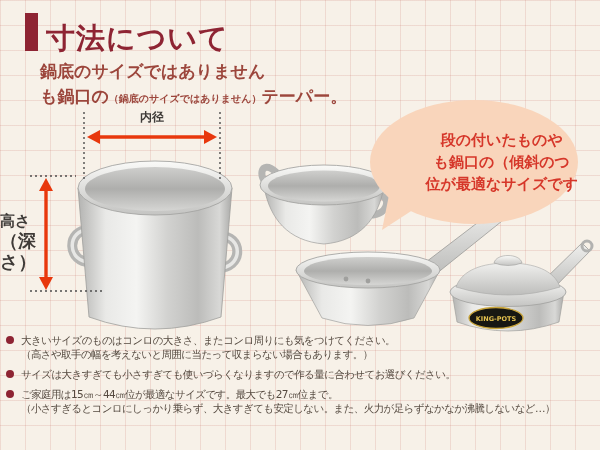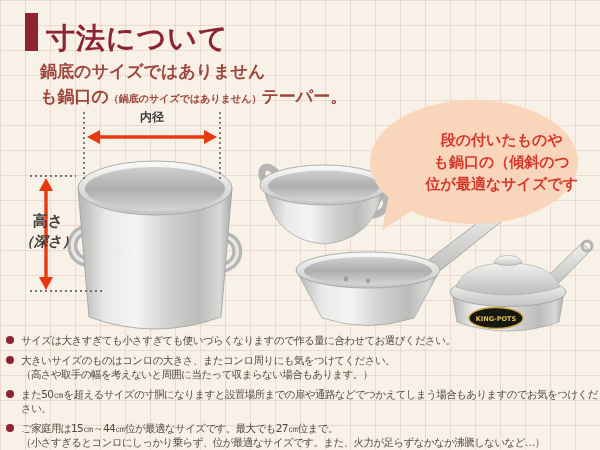--- a/index.html
+++ b/index.html
@@ -13,23 +13,23 @@
     background-size:25px 25px;
   }
   
   .title-marker{position:absolute;left:25px;top:13px;width:13px;height:38px;background:#8e2433;}
   .page-title{position:absolute;left:46px;top:19px;font-size:29px;font-weight:bold;color:#8e2433;letter-spacing:1px;}
   .subtitle{position:absolute;left:40px;top:59px;color:#9c463c;font-weight:bold;line-height:25px;font-size:17px;white-space:nowrap;}
   .subtitle .small{font-size:10px;}
   
   .inner-d-label{position:absolute;left:84px;top:109px;width:136px;text-align:center;
     font-size:12px;font-weight:bold;color:#3f3b38;z-index:6;}
-  .height-label{position:absolute;left:14px;top:211px;width:68px;text-align:center;
+  .height-label{position:absolute;left:0px;top:211px;width:68px;
     font-size:15px;font-weight:bold;color:#3f3b38;line-height:20px;z-index:6;}
-  .height-label .l2{font-size:14px;font-style:italic;}
+  .height-label .l2{font-size:18px;}
   
   .pot{position:absolute;z-index:1;}
   .overlay-svg{position:absolute;left:0;top:0;z-index:5;pointer-events:none;}
   
   .bubble{position:absolute;left:370px;top:100px;width:208px;height:124px;border-radius:50%;
     background:#f9d5bb;z-index:4;display:flex;align-items:center;justify-content:flex-end;}
   .bubble-tail{position:absolute;left:382px;top:190px;width:40px;height:40px;background:#f9d5bb;
     clip-path:polygon(20% 0, 100% 35%, 0 100%);z-index:3;}
   .bubble-text{color:#d6372a;font-weight:bold;font-size:15px;line-height:22px;text-align:center;}
   .bubble-text span{display:block;}
@@ -143,33 +143,28 @@
     <div class="bubble-text">
       <span>段の付いたものや</span>
       <span>も鍋口の（傾斜のつ</span>
       <span>位が最適なサイズです</span>
     </div>
   </div>
 
   <div class="notes">
     <div class="note">
       <span class="dot"></span>
+      <span>大きいサイズのものはコンロの大きさ、またコンロ周りにも気をつけてください。</span>
+      <span class="note-sub">（高さや取手の幅を考えないと周囲に当たって収まらない場合もあります。）</span>
+    </div>
+    <div class="note">
+      <span class="dot"></span>
       <span>サイズは大きすぎても小さすぎても使いづらくなりますので作る量に合わせてお選びください。</span>
       
     </div>
     <div class="note">
       <span class="dot"></span>
-      <span>大きいサイズのものはコンロの大きさ、またコンロ周りにも気をつけてください。</span>
-      <span class="note-sub">（高さや取手の幅を考えないと周囲に当たって収まらない場合もあります。）</span>
-    </div>
-    <div class="note">
-      <span class="dot"></span>
-      <span>また50㎝を超えるサイズの寸胴になりますと設置場所までの扉や通路などでつかえてしまう場合もありますのでお気をつけください。</span>
-      
-    </div>
-    <div class="note">
-      <span class="dot"></span>
       <span>ご家庭用は15㎝～44㎝位が最適なサイズです。最大でも27㎝位まで。</span>
-      <span class="note-sub">（小さすぎるとコンロにしっかり乗らず、位が最適なサイズです。また、火力が足らずなかなか沸騰しないなど…）</span>
+      <span class="note-sub">（小さすぎるとコンロにしっかり乗らず、大きすぎても安定しない。また、火力が足らずなかなか沸騰しないなど…）</span>
     </div>
   </div>
 
 </div>
 
 </body></html>

